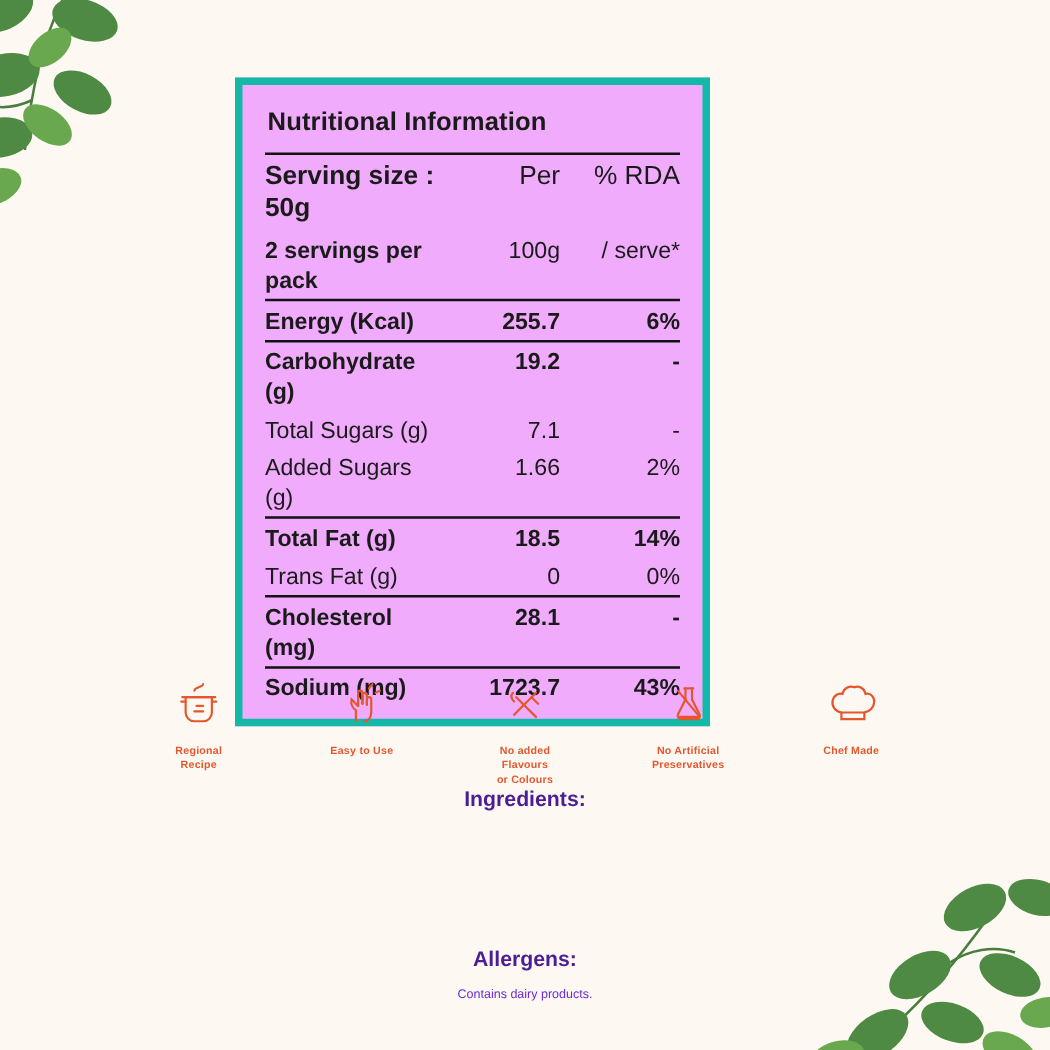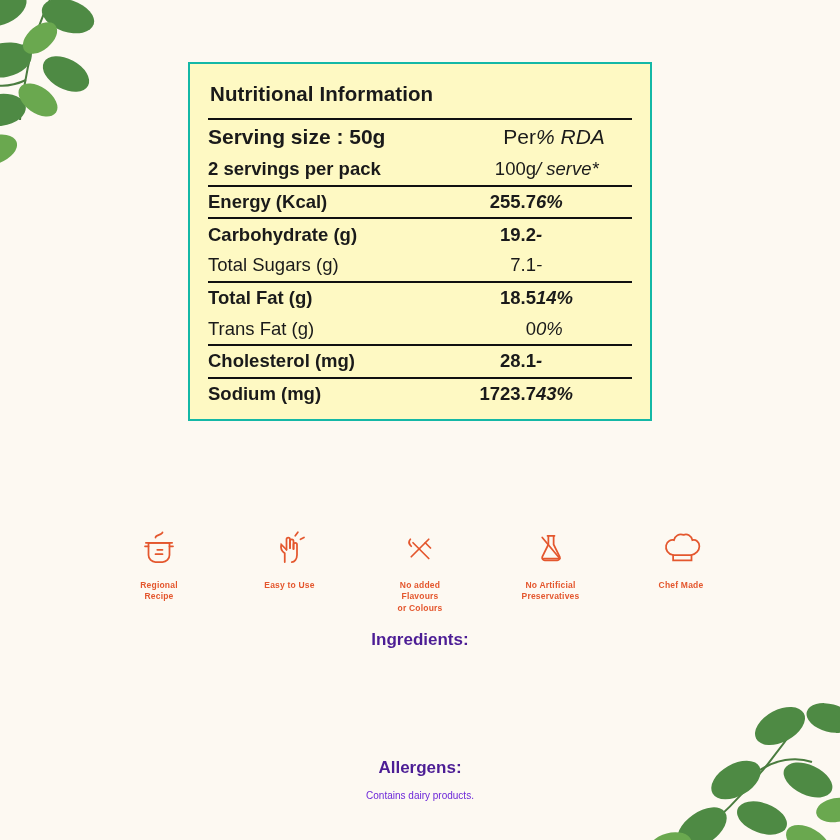--- a/index.html
+++ b/index.html
@@ -22,23 +22,23 @@
     pointer-events: none;
   }
   .leaf-tl { top: -10px; left: -20px; }
   .leaf-br { bottom: -20px; right: -10px; }
 
   
   .nutrition-panel {
     position: absolute;
     left: 188px;
     top: 62px;
-    width: 464px;
-    background: #fef9c3;
-    border: 2px solid #14b8a6;
+    width: 380px;
+    background: #f0abfc;
+    border: 6px solid #14b8a6;
     box-sizing: border-box;
     padding: 14px 18px 10px 18px;
   }
   .nutrition-title {
     font-size: 20.5px;
     font-weight: bold;
     letter-spacing: .1px;
     padding: 4px 2px 12px 2px;
   }
   table.nutri {
@@ -46,35 +46,35 @@
     border-collapse: collapse;
     font-size: 18.5px;
   }
   table.nutri td {
     padding: 3.5px 0;
     vertical-align: top;
     line-height: 1.28;
   }
   td.lbl { text-align: left; }
   td.val { text-align: right; width: 92px; padding-right: 4px; }
-  td.rda { text-align: left; width: 96px; font-style: italic; }
+  td.rda { text-align: right; width: 96px; }
   .bold td { font-weight: bold; }
   tr.topline td { border-top: 2px solid #111; }
   .hdr td {
     font-weight: bold;
     font-size: 21px;
   }
   .hdr .val, .hdr .rda { font-weight: normal; }
   .hdr-sub td { font-weight: bold; }
   .hdr-sub .val, .hdr-sub .rda { font-weight: normal; }
 
   
   .features {
     position: absolute;
-    top: 525px;
+    top: 540px;
     left: 100px;
     width: 640px;
     display: flex;
     justify-content: space-between;
   }
   .feature {
     width: 118px;
     text-align: center;
     color: #e4572e;
   }
@@ -192,20 +192,25 @@
         <tr class="bold topline">
           <td class="lbl">Carbohydrate (g)</td>
           <td class="val">19.2</td>
           <td class="rda">-</td>
         </tr>
         <tr>
           <td class="lbl">Total Sugars (g)</td>
           <td class="val">7.1</td>
           <td class="rda">-</td>
         </tr>
+        <tr>
+          <td class="lbl">Added Sugars (g)</td>
+          <td class="val">1.66</td>
+          <td class="rda">2%</td>
+        </tr>
         <tr class="bold topline">
           <td class="lbl">Total Fat (g)</td>
           <td class="val">18.5</td>
           <td class="rda">14%</td>
         </tr>
         <tr>
           <td class="lbl">Trans Fat (g)</td>
           <td class="val">0</td>
           <td class="rda">0%</td>
         </tr>

